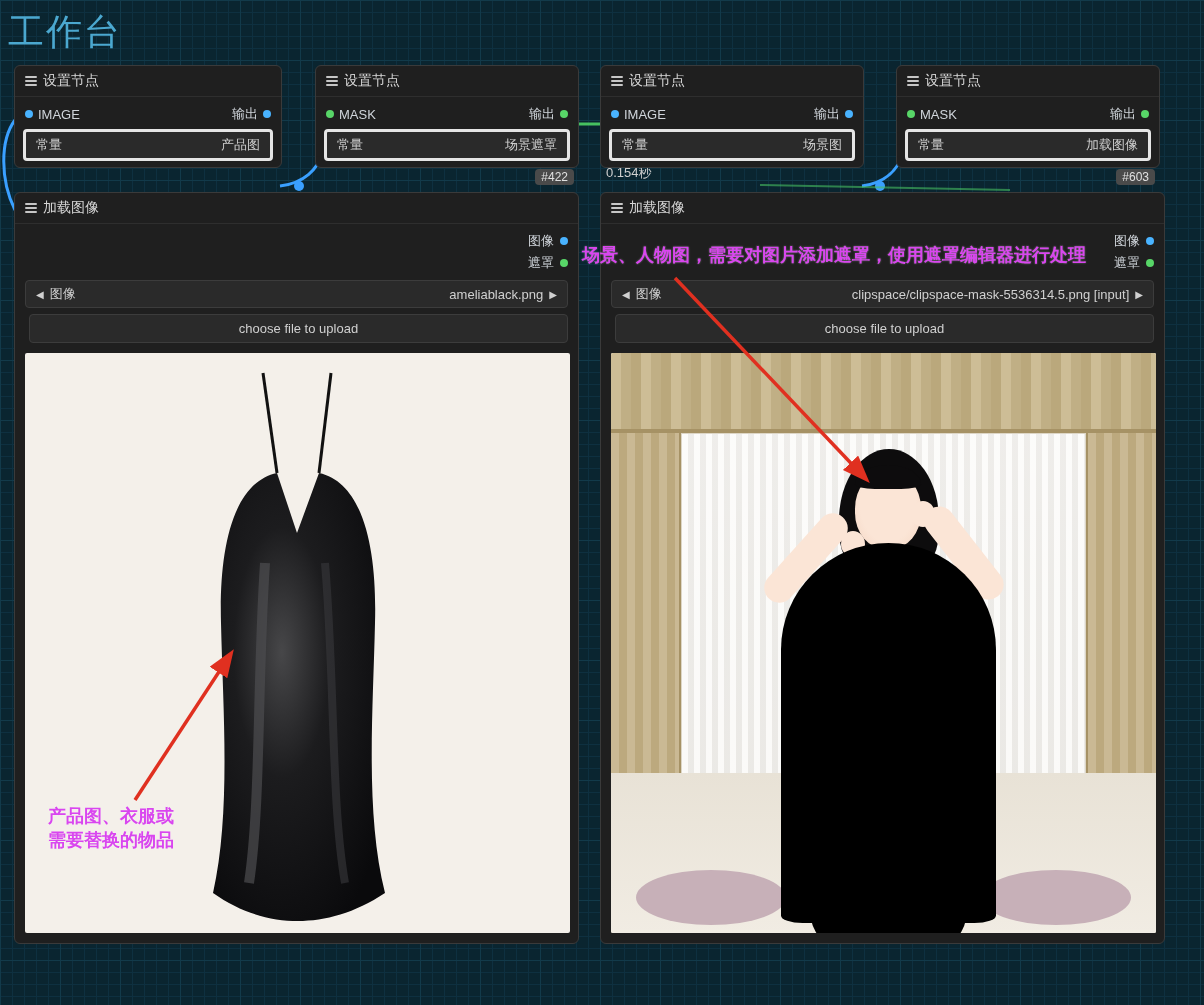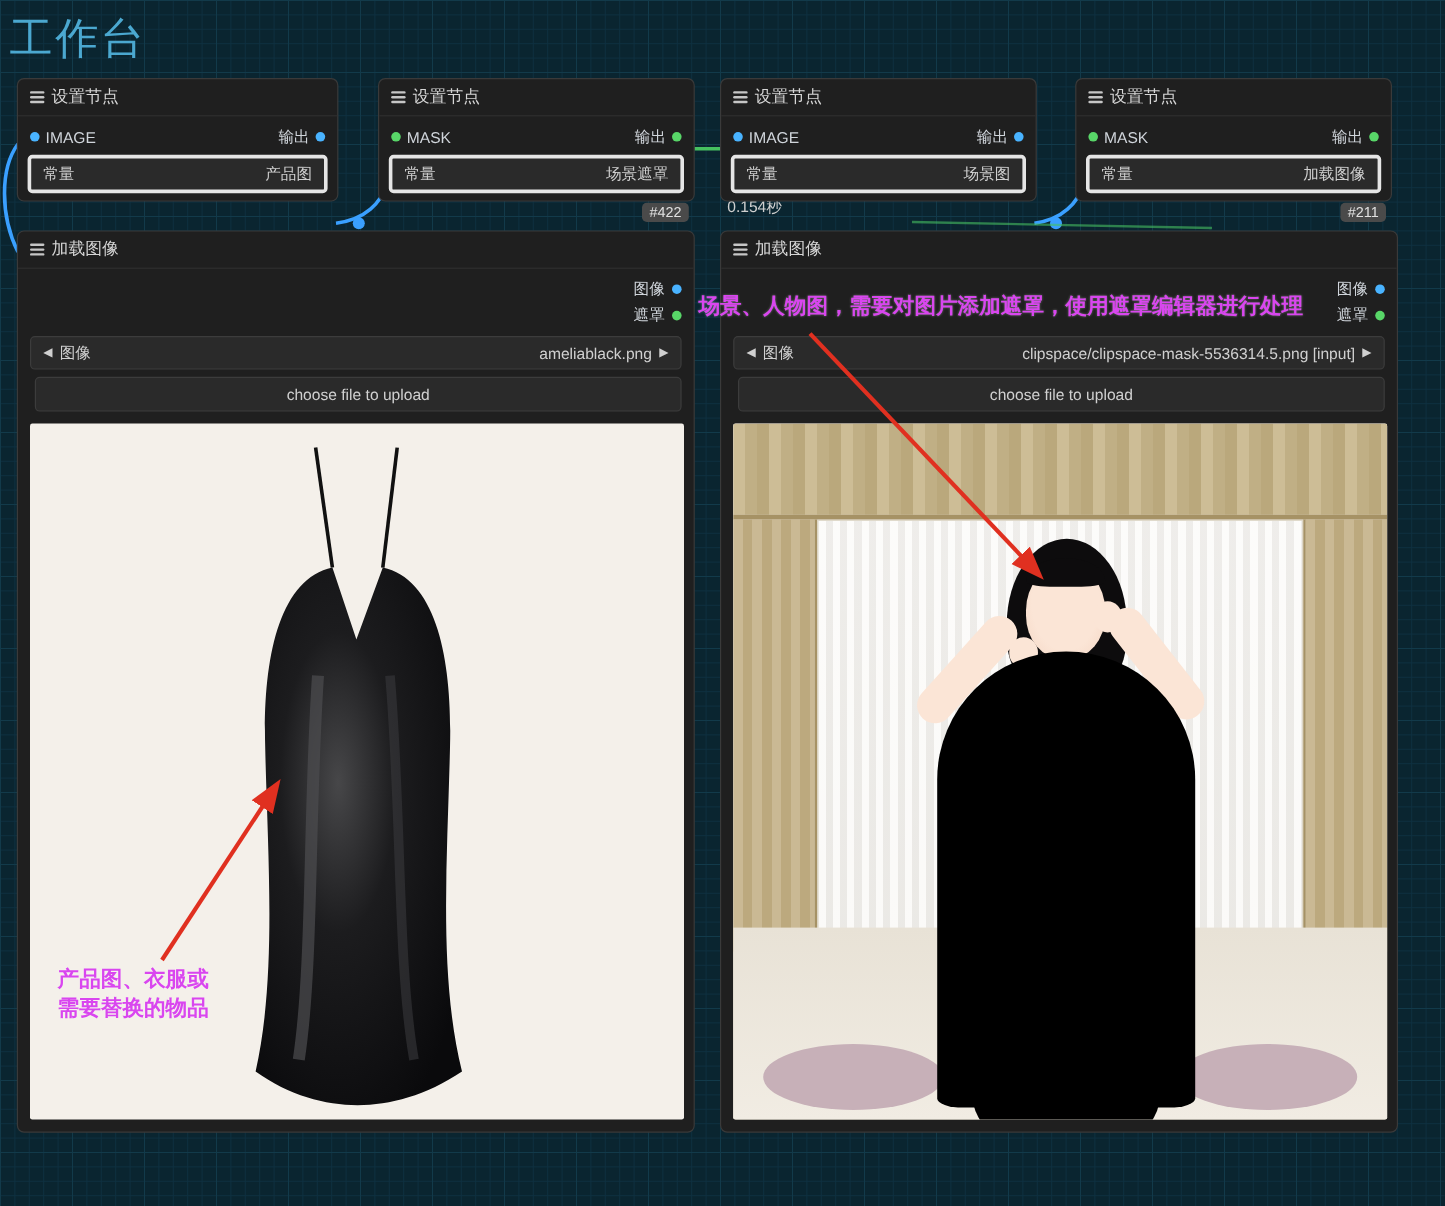--- a/index.html
+++ b/index.html
@@ -392,21 +392,21 @@
       <span class="port-right">
           <span>输出</span>
           <span class="dot green"></span>
         </span>
     </div>
     <div class="widget-row">
       <span>常量</span>
       <span>加载图像</span>
     </div>
   </div>
-  <div class="badge">#211</div>
+  <div class="badge">#603</div>
 </div>
 
 <div class="node large-node" style="left:14px; top:192px;">
   <div class="node-header">
     <span class="hamburger">
         <span></span>
         <span></span>
         <span></span>
       </span>
     <span>加载图像</span>

